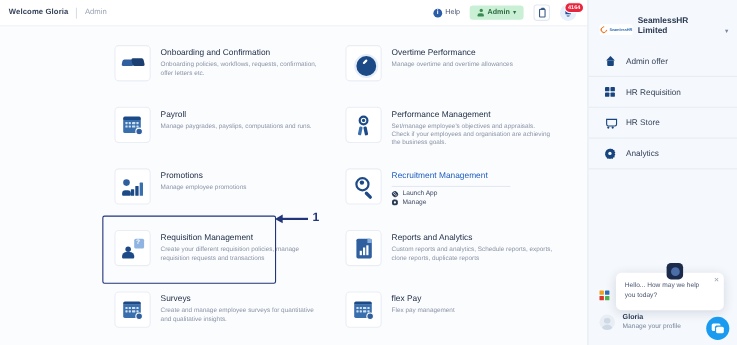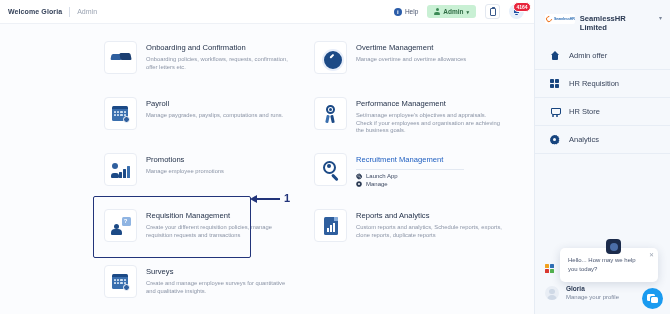--- a/index.html
+++ b/index.html
@@ -76,21 +76,21 @@
     font-size: 5px; font-weight: bold; padding: .5px 2.5px; line-height: 6.5px;
     border: 1px solid #fff; white-space: nowrap;
   }
 
   
   .sidebar {
     position: absolute; top: 0; right: 0; width: 136px; height: 314px;
     background: #f5f8fc; border-left: 1px solid #e6ecf4; z-index: 6;
   }
   .sb-brand {
-    display:flex; align-items:flex-start; gap:5px; padding: 14px 8px 10px 10px;
+    display:flex; align-items:flex-end; gap:5px; padding: 14px 8px 10px 10px;
   }
   .sb-logo {
     width: 30px; height: 10px; background:#fff; border-radius:2px;
     display:flex; align-items:center; gap:2px; padding-left:1px;
   }
   .sb-logo-mark {
     width: 6px; height: 6px; border-radius: 50%;
     border: 1.6px solid #ef7c2a; border-right-color: transparent;
     transform: rotate(-40deg);
   }
@@ -343,21 +343,21 @@
         <div class="card-title">Onboarding and Confirmation</div>
         <div class="card-desc">Onboarding policies, workflows, requests, confirmation, offer letters etc.</div>
       </div>
     </div>
 
     <div class="card">
       <div class="card-ico">
         <div class="art a-clock"></div>
       </div>
       <div class="card-body">
-        <div class="card-title">Overtime Management</div>
+        <div class="card-title">Overtime Performance</div>
         <div class="card-desc">Manage overtime and overtime allowances</div>
       </div>
     </div>
 
     <div class="card">
       <div class="card-ico">
         <div class="art a-cal">
           <span class="cal-top"></span>
             <span class="cal-bd"></span>
           <span class="cal-gr">
@@ -486,20 +486,43 @@
             </span>
           <span class="cal-dot"></span>
         </div>
       </div>
       <div class="card-body">
         <div class="card-title">Surveys</div>
         <div class="card-desc">Create and manage employee surveys for quantitative and qualitative insights.</div>
       </div>
     </div>
 
+    <div class="card">
+      <div class="card-ico">
+        <div class="art a-cal">
+          <span class="cal-top"></span>
+            <span class="cal-bd"></span>
+          <span class="cal-gr">
+              <i></i>
+              <i></i>
+              <i></i>
+              <i></i>
+              <i></i>
+              <i></i>
+              <i></i>
+              <i></i>
+            </span>
+          <span class="cal-dot"></span>
+        </div>
+      </div>
+      <div class="card-body">
+        <div class="card-title">flex Pay</div>
+        <div class="card-desc">Flex pay management</div>
+      </div>
+    </div>
 
   </div>
 
   <div class="highlight-box"></div>
   <div class="annot">
     <span class="arrow-line">
         <span class="arrow-head"></span>
       </span>
     <span class="annot-num">1</span>
   </div>

